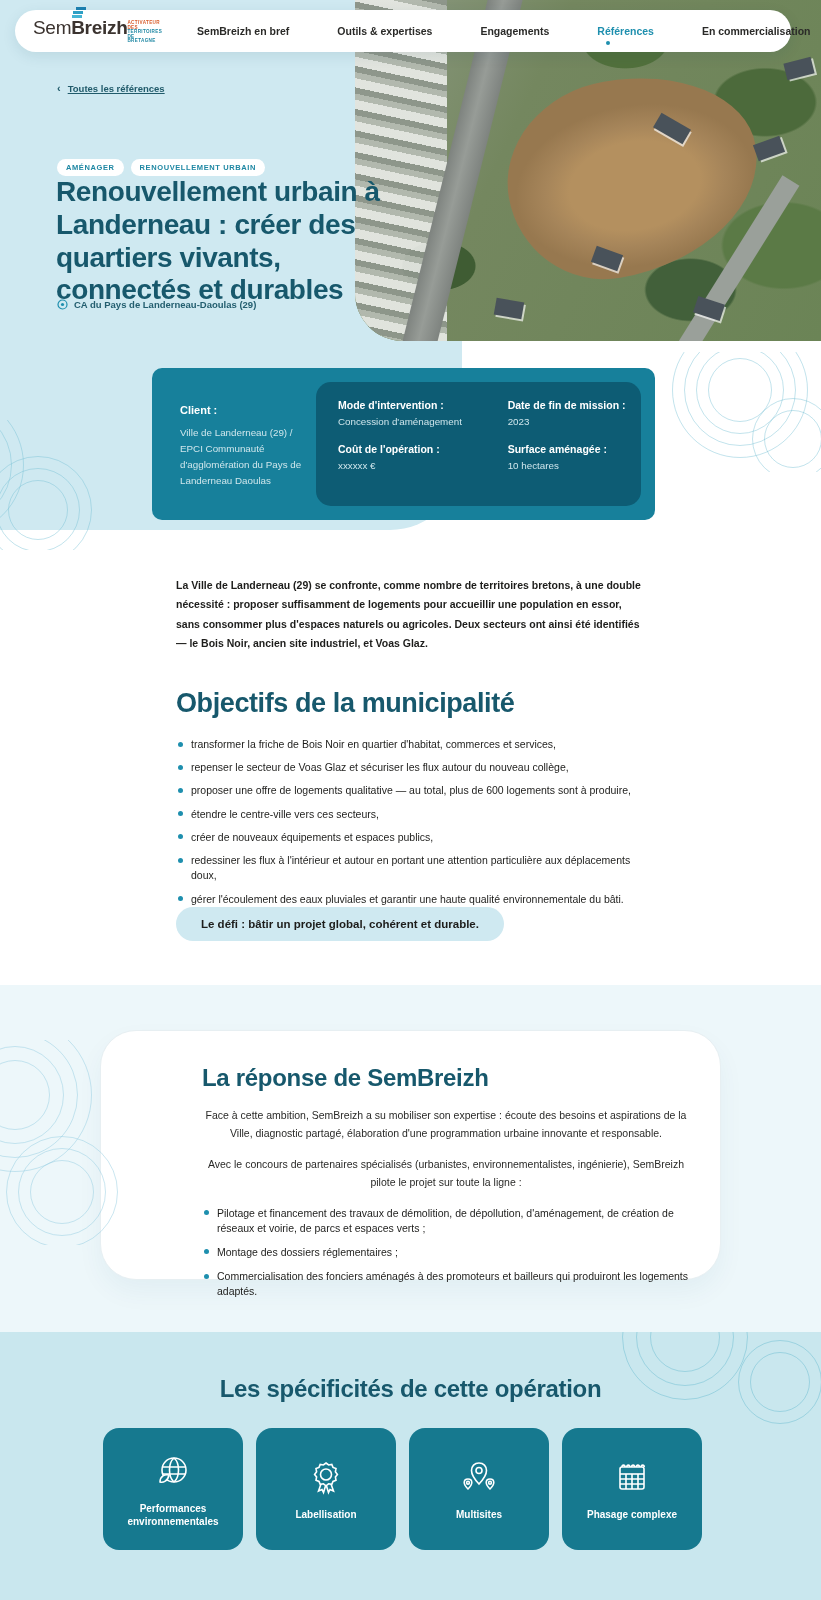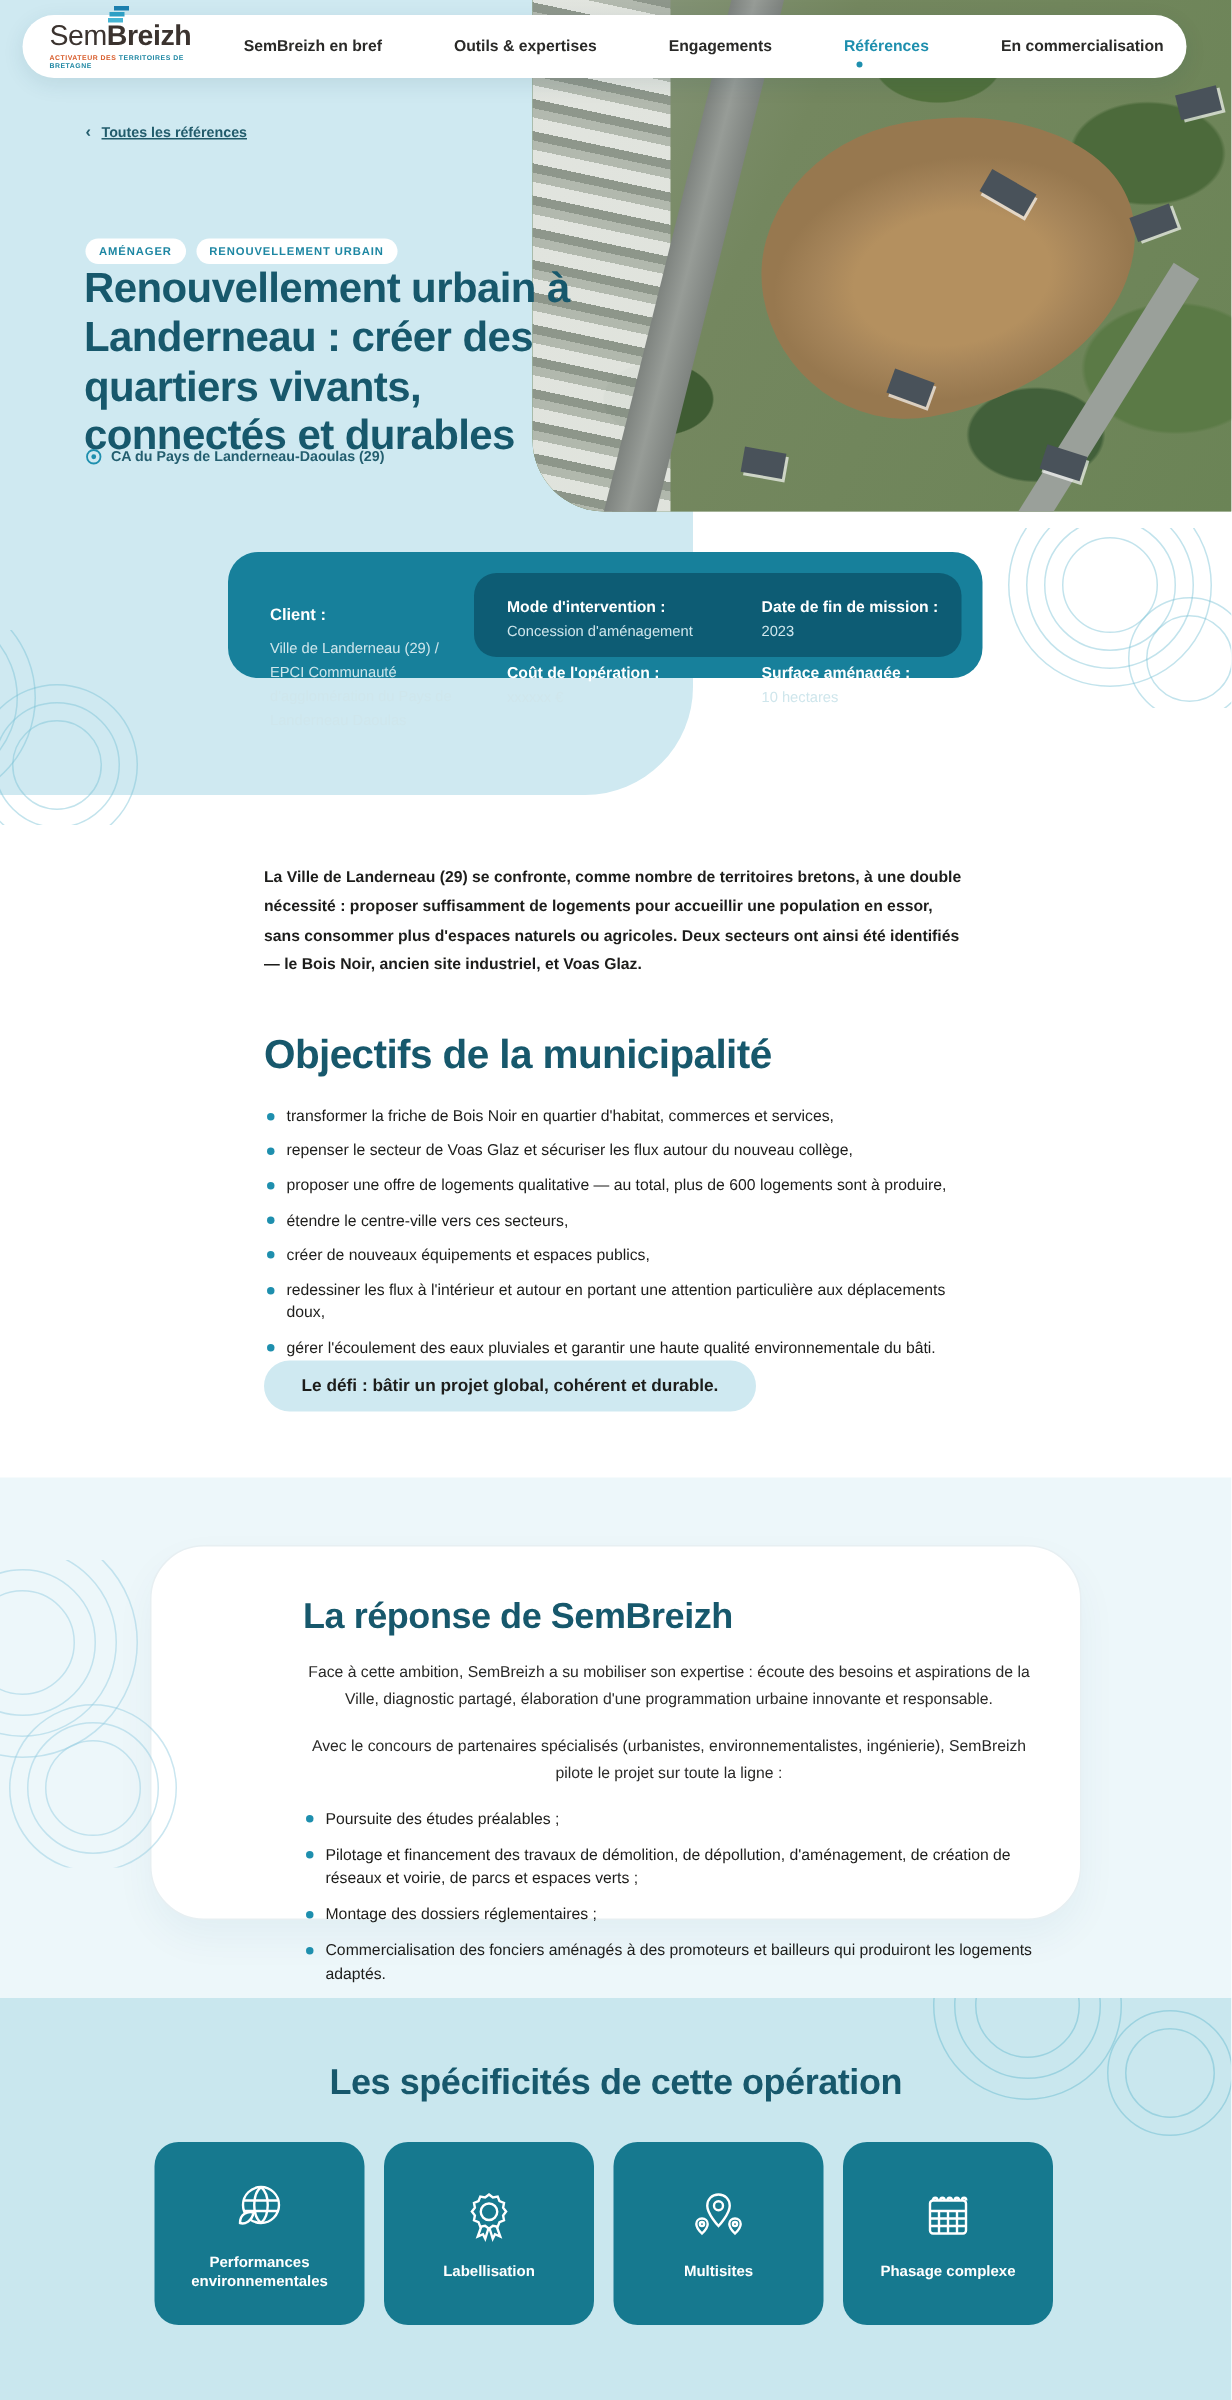--- a/index.html
+++ b/index.html
@@ -42,21 +42,21 @@
   .r1{ left:190px; top:18px; transform:rotate(24deg);} .r2{ left:238px; top:250px; transform:rotate(20deg);}
   .r3{ left:430px; top:60px; transform:rotate(-14deg);} .r4{ left:400px; top:140px; transform:rotate(-20deg);}
   .r5{ left:340px; top:300px; transform:rotate(18deg);} .r6{ left:300px; top:120px; transform:rotate(30deg); width:34px;}
   .r7{ left:140px; top:300px; transform:rotate(10deg);}
 
   
   .topbar { position:absolute; left:15px; top:10px; width:776px; height:42px;
     background:#ffffff; border-radius:22px; z-index:5;
     display:flex; align-items:center; padding:0 8px 0 18px;
     box-shadow:0 4px 14px rgba(20,70,90,.10); }
-  .logo { position:relative; display:flex; flex-direction:column; line-height:1; margin-right:auto; cursor:pointer; }
+  .logo { position:relative; display:flex; flex-direction:row; line-height:1; margin-right:auto; cursor:pointer; }
   .logo-word { font-size:19px; color:#3b332f; letter-spacing:-0.3px; }
   .logo-word .bold { font-weight:800; }
   .logo-flag { position:absolute; top:-7px; left:40px; width:10px; height:3px; background:#2e9fc4;
     box-shadow:3px -4px 0 #1c7fae, -1px 4px 0 #45b5d4; }
   .logo-tag { font-size:4.6px; letter-spacing:.35px; margin-top:3px; font-weight:700; }
   .logo-tag .o { color:#d85c2b; } .logo-tag .t { color:#1e87a3; }
   .nav { display:flex; align-items:center; gap:13px; }
   .nav-item { position:relative; font-size:10.5px; font-weight:700; color:#2a2a28;
     cursor:pointer; white-space:nowrap;padding-left:35px; }
   .nav-item.active { color:#1e8fae; }
@@ -74,22 +74,22 @@
   .breadcrumb .bc-label { text-decoration:underline; }
   .tags { position:absolute; left:57px; top:159px; z-index:3; display:flex; gap:7px; }
   .tag { background:#ffffff; color:#1e87a3; font-size:7.5px; font-weight:800;
     letter-spacing:.6px; border-radius:9px; padding:4px 9px; }
   .page-title { position:absolute; left:56px; top:176px; width:342px; z-index:3;
     font-size:28px; line-height:1.17; font-weight:800; color:#17586c; letter-spacing:-0.4px; }
   .location { position:absolute; left:57px; top:299px; z-index:3; display:flex; align-items:center; gap:6px;
     font-size:9.5px; color:#235e6f; font-weight:600; }
 
   
-  .info-card { position:absolute; left:152px; top:368px; width:503px; height:84px;
-    background:#17809b; border-radius:20px; z-index:4; display:flex; padding:14px; }
+  .info-card { position:absolute; left:152px; top:368px; width:503px; height:152px;
+    background:#17809b; border-radius:10px; z-index:4; display:flex; padding:14px; }
   .client-col { width:150px; padding:22px 10px 0 14px; }
   .client-label { font-size:11px; font-weight:800; color:#ffffff; margin-bottom:9px; }
   .client-value { font-size:9.8px; line-height:1.65; color:#cfe6ec; }
   .fields-card { flex:1; background:#0d5c74; border-radius:15px; padding:17px 0 0 22px;
     display:grid; grid-template-columns:56% 44%; grid-auto-rows:44px; }
   .field-label { font-size:10.5px; font-weight:800; color:#ffffff; margin-bottom:5px; }
   .field-value { font-size:9.8px; color:#cfe6ec; }
 
   
   .intro { position:absolute; left:176px; top:576px; width:470px;
@@ -246,21 +246,20 @@
 </ul>
 
 <div class="challenge">Le défi : bâtir un projet global, cohérent et durable.</div>
 
 <div class="response-bg"></div>
 <div class="response-card">
   <h2 class="resp-title">La réponse de SemBreizh</h2>
   <p class="resp-p">Face à cette ambition, SemBreizh a su mobiliser son expertise : écoute des besoins et aspirations de la Ville, diagnostic partagé, élaboration d'une programmation urbaine innovante et responsable.</p>
   <p class="resp-p">Avec le concours de partenaires spécialisés (urbanistes, environnementalistes, ingénierie), SemBreizh pilote le projet sur toute la ligne :</p>
   <ul class="resp-list">
-    <li class="bullet-item">Poursuite des études préalables ;</li>
     <li class="bullet-item">Pilotage et financement des travaux de démolition, de dépollution, d'aménagement, de création de réseaux et voirie, de parcs et espaces verts ;</li>
     <li class="bullet-item">Montage des dossiers réglementaires ;</li>
     <li class="bullet-item">Commercialisation des fonciers aménagés à des promoteurs et bailleurs qui produiront les logements adaptés.</li>
   </ul>
 </div>
 
 <div class="waves" style="left:0; top:1040px; width:190px; height:205px; overflow:hidden; z-index:3;">
   <div class="ring" style="left:-20px; top:20px; width:70px; height:70px; border-color:rgba(150,205,225,.5);"></div>
   <div class="ring" style="left:-34px; top:6px; width:98px; height:98px; border-color:rgba(150,205,225,.5);"></div>
   <div class="ring" style="left:-48px; top:-8px; width:126px; height:126px; border-color:rgba(150,205,225,.5);"></div>

